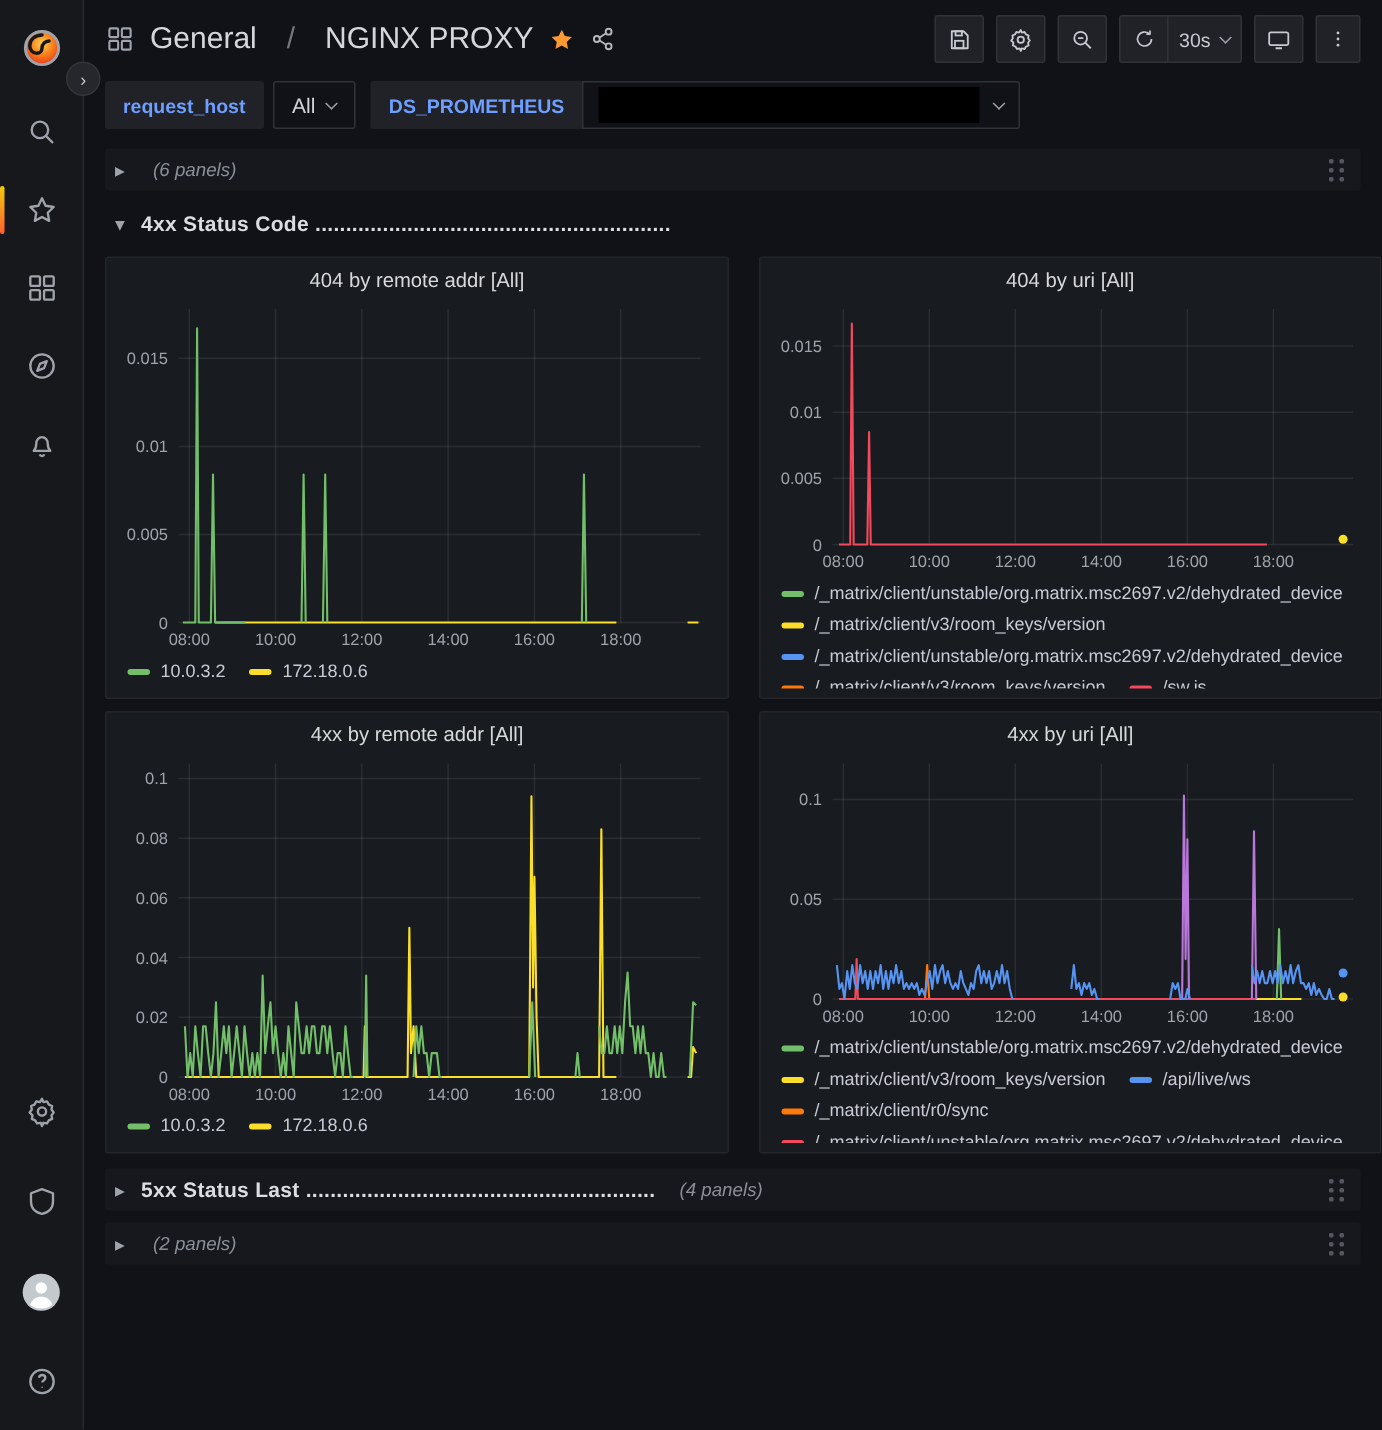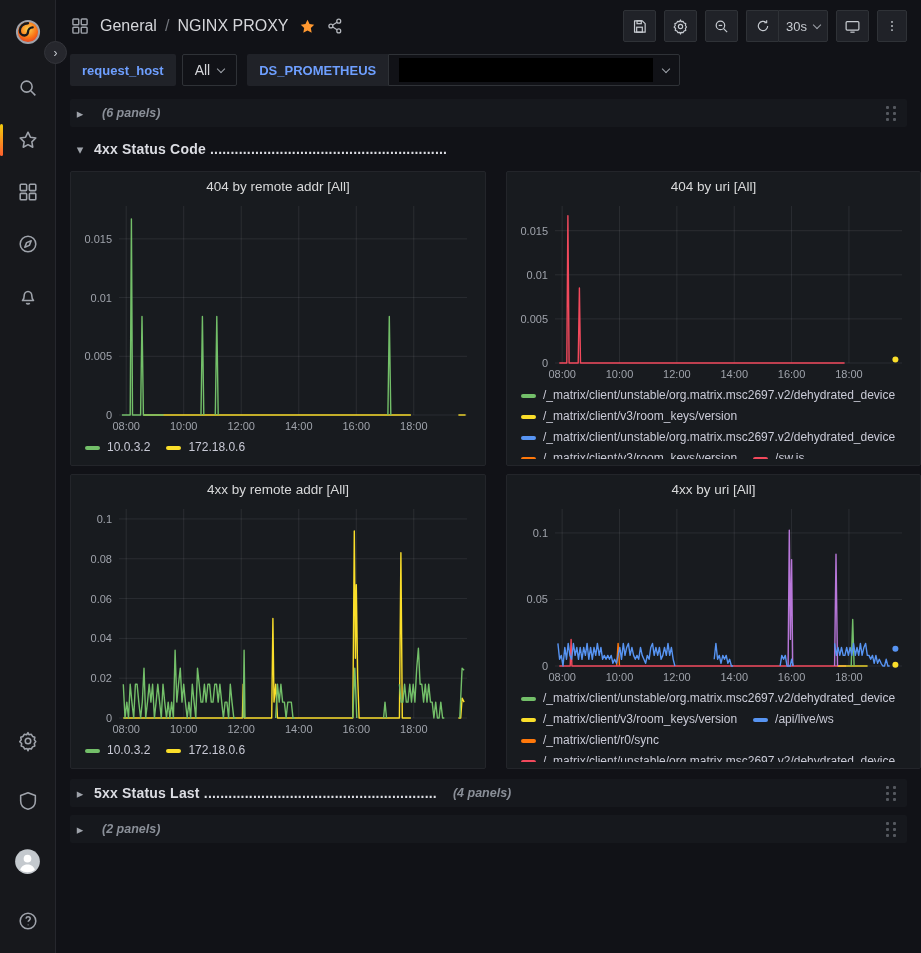--- a/index.html
+++ b/index.html
@@ -12,21 +12,21 @@
   .sb-item { position:relative; width:100%; height:32px; display:flex; align-items:center; justify-content:center; cursor:pointer; }
   .sb-item svg { stroke:#9fa3ab; fill:none; stroke-width:1.7; }
   .sb-item.active::before { content:""; position:absolute; left:0; top:0; width:3px; height:32px;
     background:linear-gradient(180deg,#f2cc0c,#ff5f2e); border-radius:2px; }
   .expand-btn { position:absolute; left:44px; top:41px; width:23px; height:23px; border-radius:50%;
     background:#26272d; border:1px solid #34353b; color:#c7cbd1; font-size:12px; display:flex;
     align-items:center; justify-content:center; z-index:9; cursor:pointer; }
   .main { margin-left:56px; }
   .topbar { height:52px; display:flex; align-items:center; padding:0 14px; justify-content:space-between; }
   .tb-left { display:flex; align-items:center; gap:10px; }
-  .crumb { font-size:16px; color:#d5d6da; display:flex; gap:8px; align-items:center;justify-content:flex-end; }
+  .crumb { font-size:20px; color:#d5d6da; display:flex; gap:20px; align-items:center;justify-content:flex-end; }
   .crumb .sep { color:#73767d; }
   .tb-right { display:flex; align-items:center; gap:8px; }
   .btn { height:32px; min-width:32px; background:#202228; border:1px solid #2f3237; border-radius:2px;
     display:flex; align-items:center; justify-content:center; padding:0 7px; gap:7px; cursor:pointer;
     color:#c7cbd1; font-size:13px; }
   .btn svg { stroke:#c7cbd1; fill:none; stroke-width:1.7; }
   .tz { color:#ff9830; font-size:11.5px; font-weight:bold; }
   .caret { border:solid #9fa3ab; border-width:0 1.5px 1.5px 0; display:inline-block; padding:2.5px;
     transform:rotate(45deg); margin-top:-3px; }
   .btn-group { display:flex; }
@@ -40,21 +40,21 @@
     gap:10px; padding:0 10px; border-radius:0 2px 2px 0; cursor:pointer; }
   .redacted { width:258px; height:24px; background:#000; }
   .var-all { height:32px; border:1px solid #2f3237; border-radius:2px; display:flex; align-items:center;
     gap:8px; padding:0 12px; font-size:14px; color:#d5d6da; cursor:pointer; }
   .dash { padding:5px 14px 0; }
   .rowhdr { height:28px; display:flex; align-items:center; gap:8px; margin-bottom:8px; cursor:pointer;
     padding:0 4px; border-radius:2px; }
   .rowhdr.collapsed { background:#16181d; }
   .chev { color:#9fa3ab; font-size:13px; width:12px; text-align:center; }
   .rowtitle { font-size:14px; font-weight:bold; color:#dcdde3; letter-spacing:.2px; white-space:nowrap; overflow:hidden; }
-  .rowmeta { font-size:12.5px; font-style:italic; color:#8a8f98; margin-left:8px; white-space:nowrap;font-weight:bold; }
+  .rowmeta { font-size:12.5px; font-style:italic; color:#8a8f98; margin-left:8px; white-space:nowrap; }
   .draghandle { margin-left:auto; display:grid; grid-template-columns:repeat(2,4px); gap:3px; padding-right:6px; cursor:grab; }
   .draghandle i { width:3px; height:3px; background:#55585f; border-radius:1px; display:block; }
   .panelgrid { display:grid; grid-template-columns:1fr 1fr; gap:20px; margin-bottom:8px; }
   .panel { background:#181b1f; border:1px solid #23252a; border-radius:2px; height:295px;
     display:flex; flex-direction:column; padding:4px 8px 6px; }
   .ptitle { text-align:center; font-size:13.5px; font-weight:500; color:#d8d9da; height:22px; line-height:22px; cursor:pointer; }
   .chart-box { flex:1; min-height:0; }
   .legend { overflow:hidden; display:flex; flex-wrap:wrap; column-gap:16px; align-content:flex-start; padding:2px 2px 0 6px; }
   .legend.one-row { height:24px; }
   .legend.multi { height:76px; }

